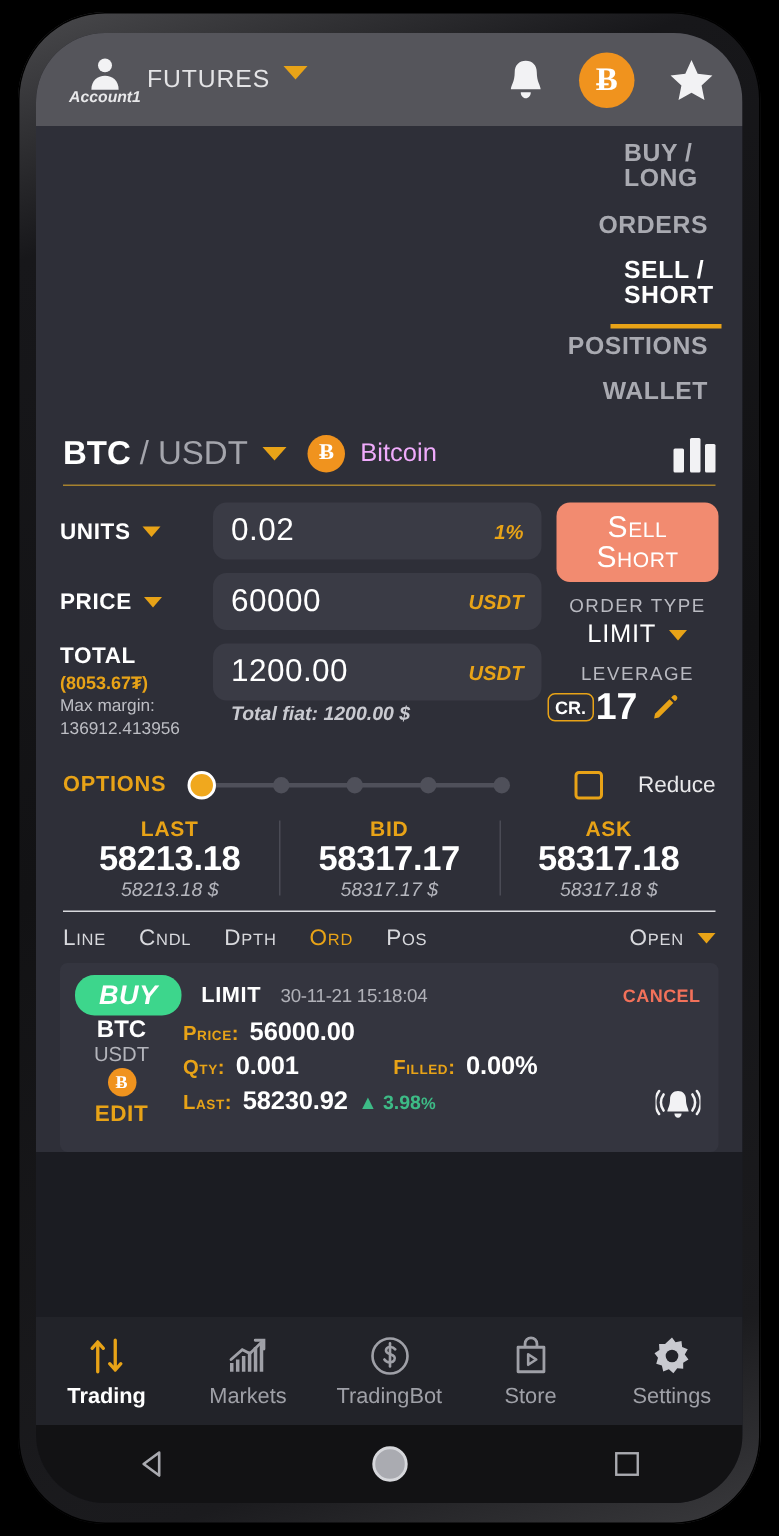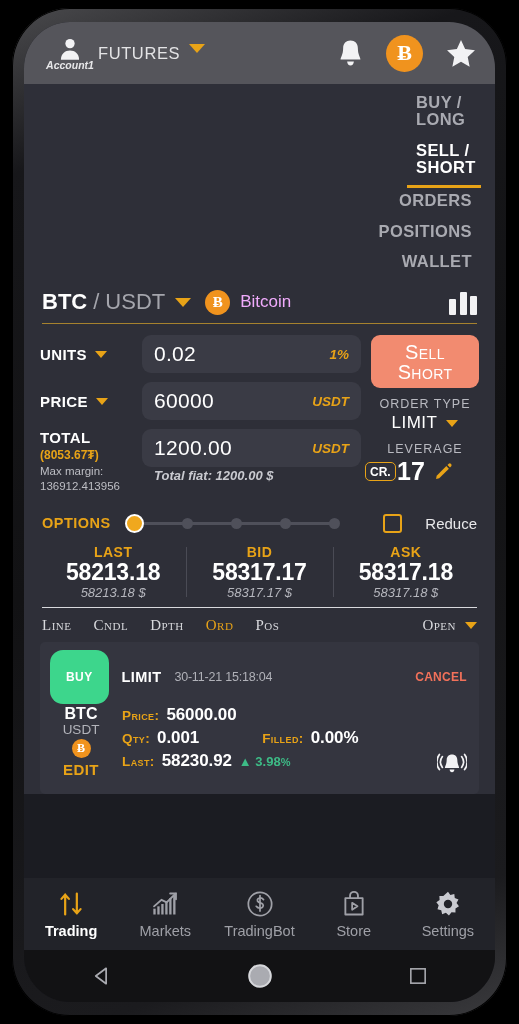--- a/index.html
+++ b/index.html
@@ -142,31 +142,31 @@
   .prices { display:flex; padding:0 16px;justify-content:center; }
   .pcell { flex:1; text-align:center; padding:1px 0 3px; position:relative; }
   .pcell + .pcell::before { content:""; position:absolute; left:0; top:4px; bottom:6px;
                             width:1px; background:#4a4b55; }
   .p-head { color:#e8a317; font-size:14px; font-weight:700; letter-spacing:.5px; }
   .p-val { color:#fff; font-size:23px; font-weight:700; letter-spacing:-.2px; margin-top:-1px; }
   .p-fiat { color:#b5b6bd; font-size:13px; font-style:italic; margin-top:-1px; }
   .white-rule { height:1.5px; background:#d8d9dd; margin:4px 18px 0; }
 
   
-  .chart-tabs { display:flex; align-items:center; padding:9px 18px 8px; gap:22px;font-family:Liberation Serif, serif; }
+  .chart-tabs { display:flex; align-items:center; padding:9px 18px 8px; gap:22px; }
   .ctab { color:#d8d9dd; font-size:15px; font-variant:small-caps; letter-spacing:.5px; cursor:pointer; }
   .ctab.active { color:#e8a317; }
   .open-sel { margin-left:auto; display:flex; align-items:center; gap:9px; cursor:pointer; }
   .open-sel span { color:#d8d9dd; font-size:15px; font-variant:small-caps; letter-spacing:.5px; }
 
   
   .order-card { margin:0 16px; background:#34353f; border-radius:5px; padding:8px 12px 9px 10px; }
   .oc-top { display:flex; align-items:center; gap:13px; }
-  .buy-badge { background:#3dd68c; color:#fff; font-size:12px; font-weight:700;
-               border-radius:13px; padding:20px 16px; letter-spacing:.4px; }
+  .buy-badge { background:#3dd68c; color:#fff; font-size:18px; font-weight:700;
+               border-radius:13px; padding:3px 16px; letter-spacing:.4px;font-style:italic; }
   .oc-type { color:#fff; font-size:14.5px; font-weight:700; letter-spacing:.4px; }
   .oc-date { color:#b0b1b8; font-size:12.5px; letter-spacing:-.2px; }
   .oc-cancel { margin-left:auto; color:#f2715a; font-size:12px; font-weight:700; letter-spacing:.3px; cursor:pointer; }
   .oc-body { display:flex; gap:10px; margin-top:1px; }
   .oc-left { width:62px; flex-shrink:0; text-align:center; }
   .oc-base { color:#fff; font-size:16px; font-weight:700; line-height:1.1; }
   .oc-quote { color:#b3b4bb; font-size:13.5px; line-height:1.1; }
   .oc-coin { width:19px;height:19px;border-radius:50%;background:#f0931e;margin:1px auto 0;
     display:flex;align-items:center;justify-content:center;color:#fff;font-size:12px;
     font-weight:700;font-family:"Liberation Serif",serif;}
@@ -224,26 +224,26 @@
     </div>
   </div>
 
   <div class="app-body">
 
     <div class="maintabs">
       <div class="mtab two">
         <div>BUY /</div>
         <div>LONG</div>
       </div>
+      <div class="mtab">
+        <div>ORDERS</div>
+      </div>
       <div class="mtab two active">
         <div>SELL /</div>
         <div>SHORT</div>
-      </div>
-      <div class="mtab">
-        <div>ORDERS</div>
       </div>
       <div class="mtab">
         <div>POSITIONS</div>
       </div>
       <div class="mtab">
         <div>WALLET</div>
       </div>
     </div>
 
     <div class="pair-row">

